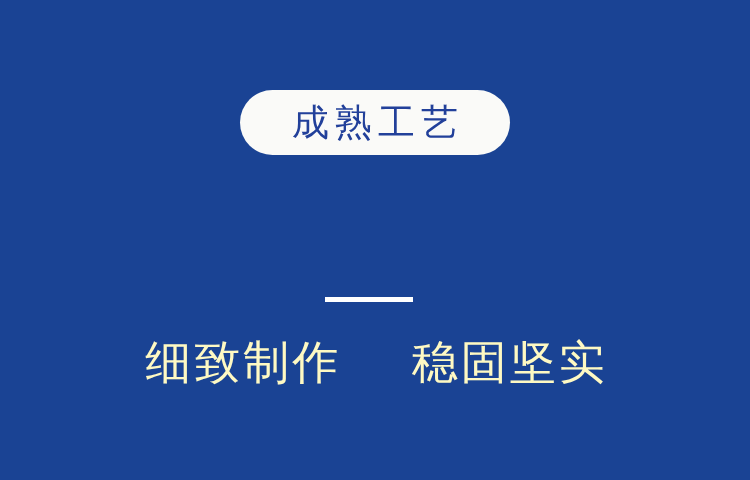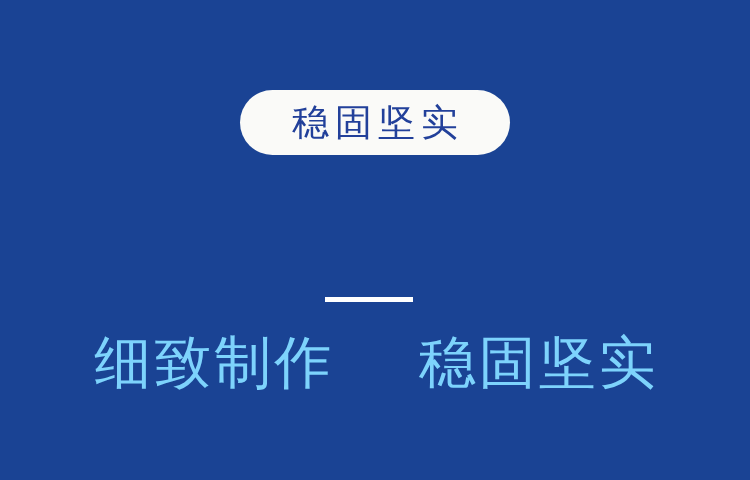--- a/index.html
+++ b/index.html
@@ -79,37 +79,37 @@
     background: #ffffff;
   }
 
   
   .subtitle {
     position: absolute;
     left: 0;
     top: 333px;
     width: 750px;
     text-align: center;
-    color: #7dd3fc;
-    font-size: 57px;
+    color: #fef9c3;
+    font-size: 46px;
     line-height: 58px;
     font-weight: 400;
     letter-spacing: 3px;
     text-indent: 3px;
     white-space: pre;
     font-family: "DejaVu Sans", "Liberation Sans", sans-serif;
   }
 </style>
 </head>
 <body>
 
 <div id="banner">
 
   <div class="badge">
-    <span class="badge-text">稳固坚实</span>
+    <span class="badge-text">成熟工艺</span>
   </div>
 
 
   <div class="divider"></div>
 
   <div class="subtitle">细致制作    稳固坚实</div>
 
 </div>
 
 </body></html>

